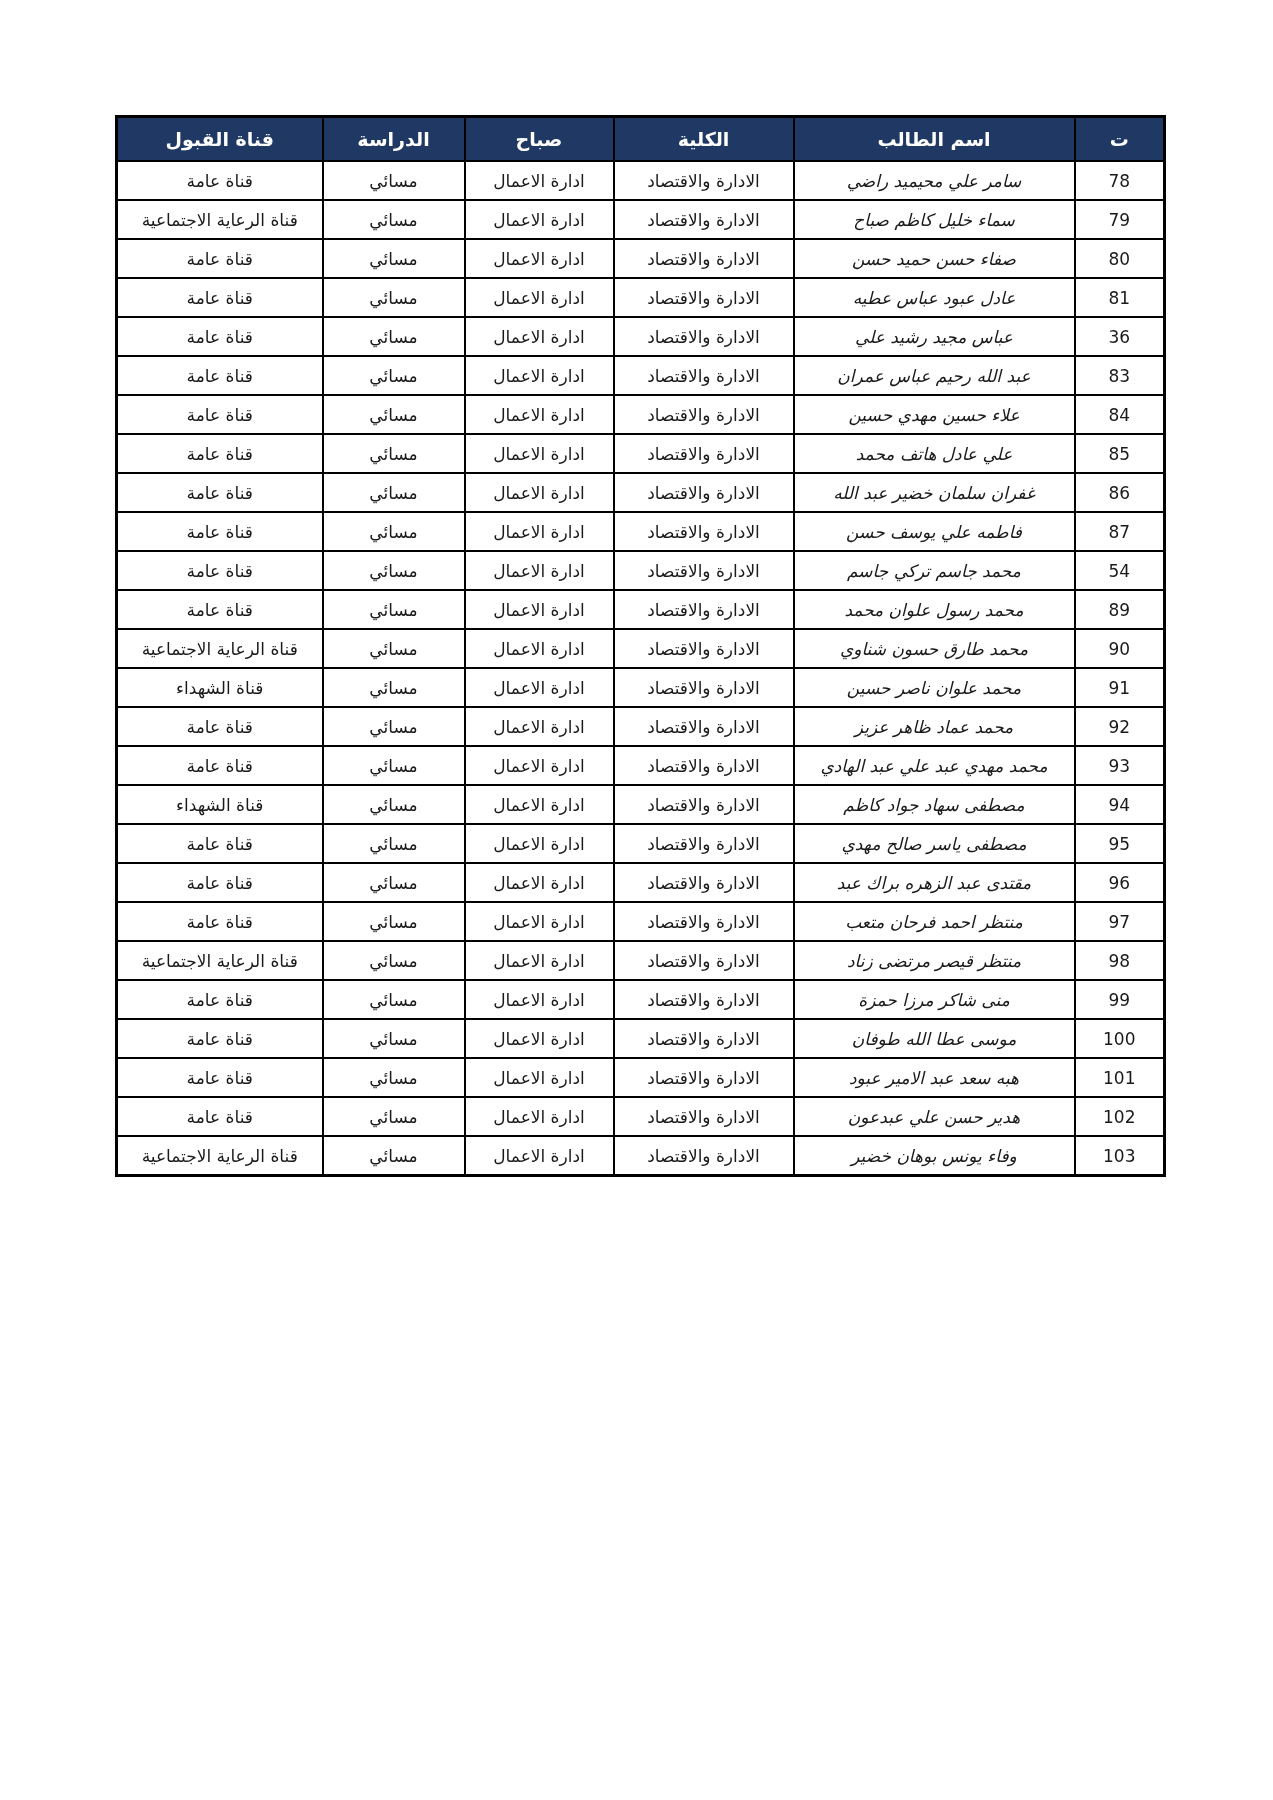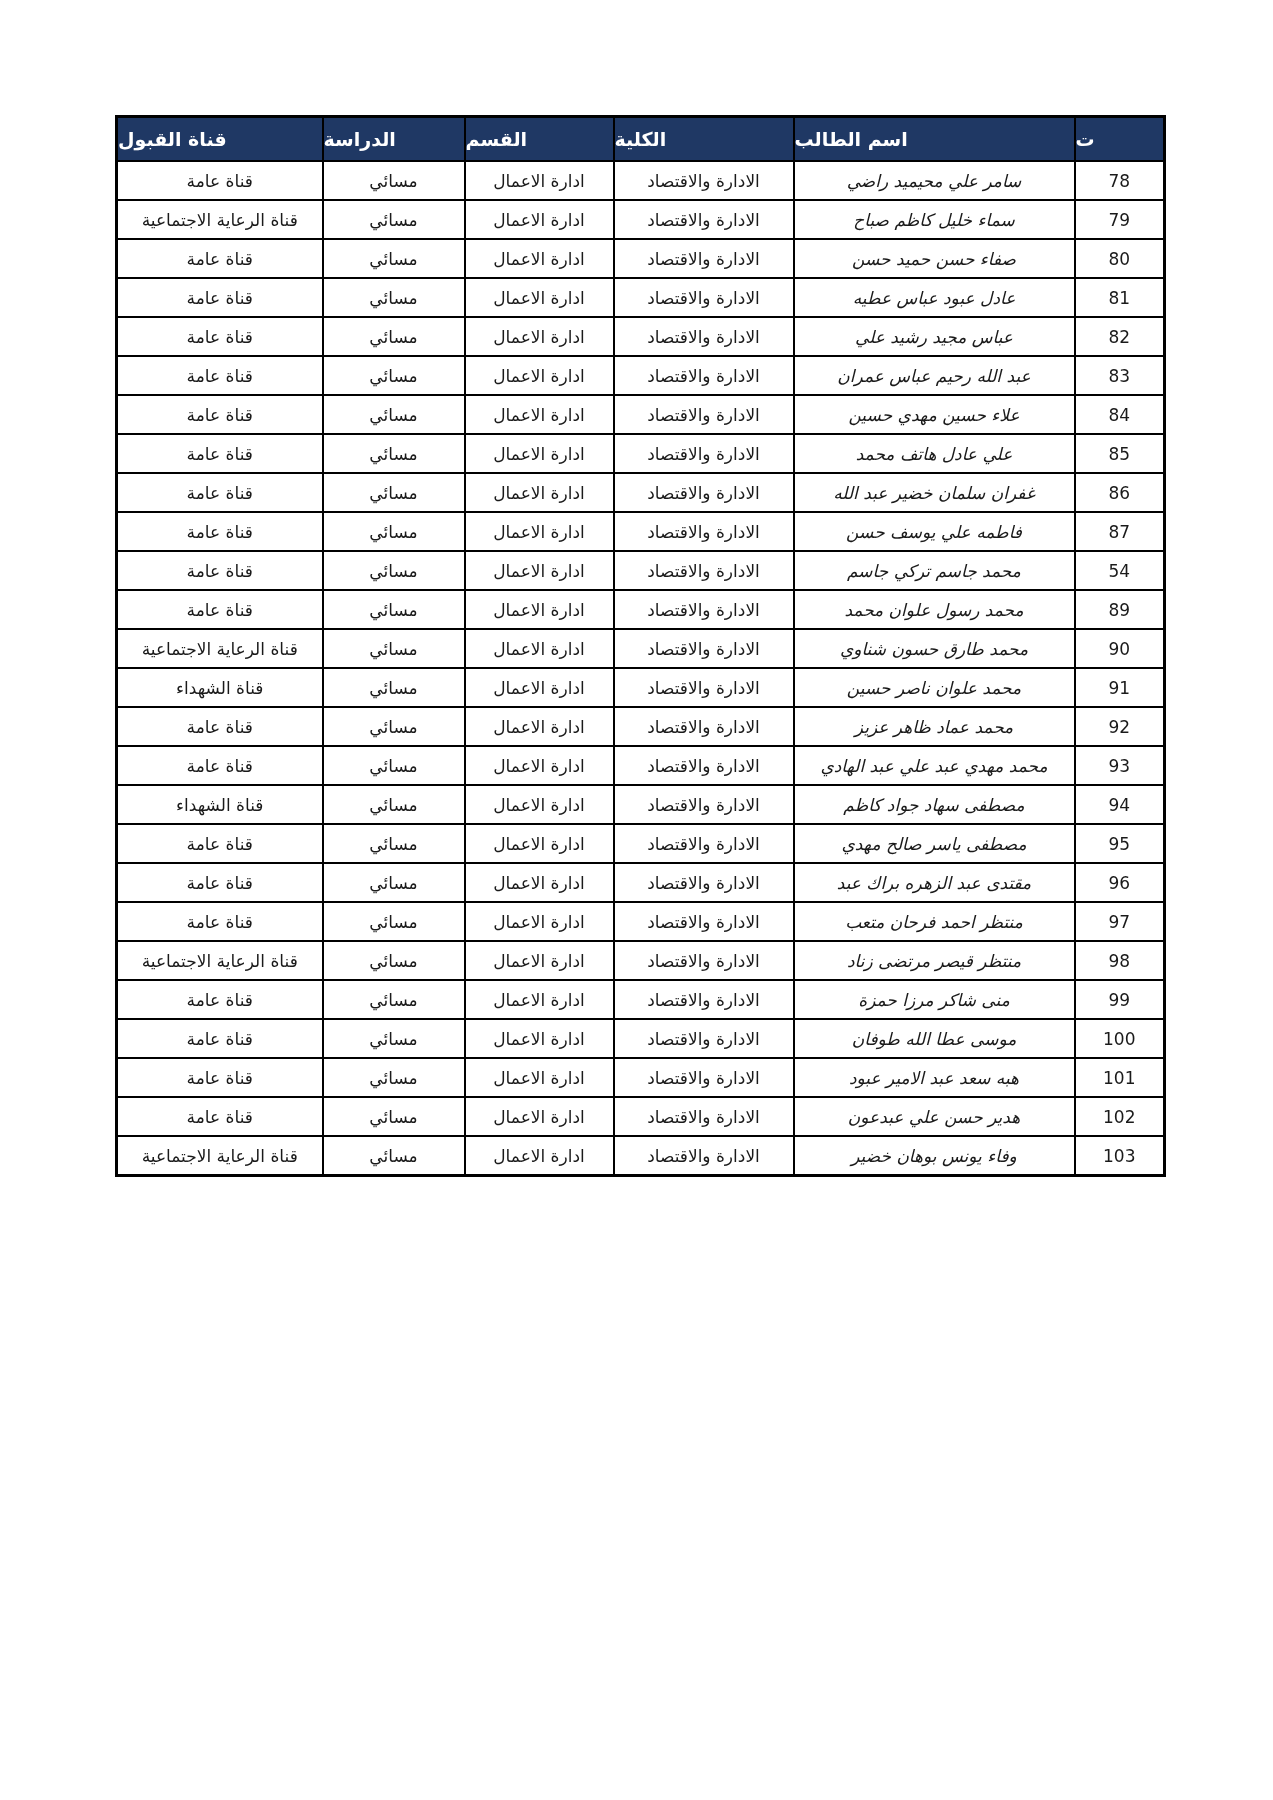--- a/index.html
+++ b/index.html
@@ -25,21 +25,21 @@
     direction: rtl;
     border: 3px solid #000000;
   }
   table.student-table th {
     background: #1f3864;
     color: #ffffff;
     font-weight: bold;
     font-size: 19px;
     height: 42px;
     border: 2px solid #000000;
-    text-align: left;
+    text-align: center;
     vertical-align: middle;
     padding: 0;
   }
   table.student-table td {
     border: 2px solid #000000;
     height: 35px;
     font-size: 17px;
     color: #1a1a1a;
     text-align: center;
     vertical-align: middle;
@@ -69,21 +69,21 @@
       <col style="width:180px">
       <col style="width:149px">
       <col style="width:142px">
       <col style="width:206px">
     </colgroup>
     <thead>
       <tr>
         <th>ت</th>
         <th>اسم الطالب</th>
         <th>الكلية</th>
-        <th>القسم</th>
+        <th>صباح</th>
         <th>الدراسة</th>
         <th>قناة القبول</th>
       </tr>
     </thead>
     <tbody id="table-body">
         <tr>
           <td class="cell-index">78</td>
           <td class="cell-name">سامر علي محيميد راضي</td>
           <td class="cell-college">الادارة والاقتصاد</td>
           <td class="cell-department">ادارة الاعمال</td>
@@ -108,21 +108,21 @@
         </tr>
         <tr>
           <td class="cell-index">81</td>
           <td class="cell-name">عادل عبود عباس عطيه</td>
           <td class="cell-college">الادارة والاقتصاد</td>
           <td class="cell-department">ادارة الاعمال</td>
           <td class="cell-study">مسائي</td>
           <td class="cell-channel">قناة عامة</td>
         </tr>
         <tr>
-          <td class="cell-index">82</td>
+          <td class="cell-index">36</td>
           <td class="cell-name">عباس مجيد رشيد علي</td>
           <td class="cell-college">الادارة والاقتصاد</td>
           <td class="cell-department">ادارة الاعمال</td>
           <td class="cell-study">مسائي</td>
           <td class="cell-channel">قناة عامة</td>
         </tr>
         <tr>
           <td class="cell-index">83</td>
           <td class="cell-name">عبد الله رحيم عباس عمران</td>
           <td class="cell-college">الادارة والاقتصاد</td>

